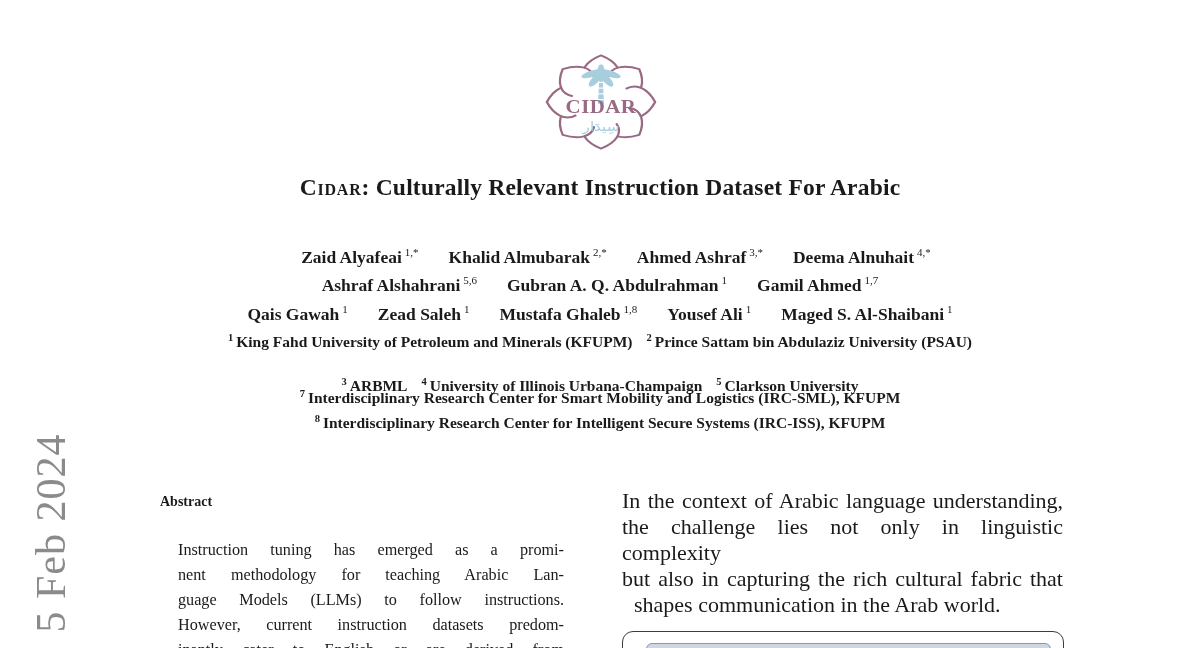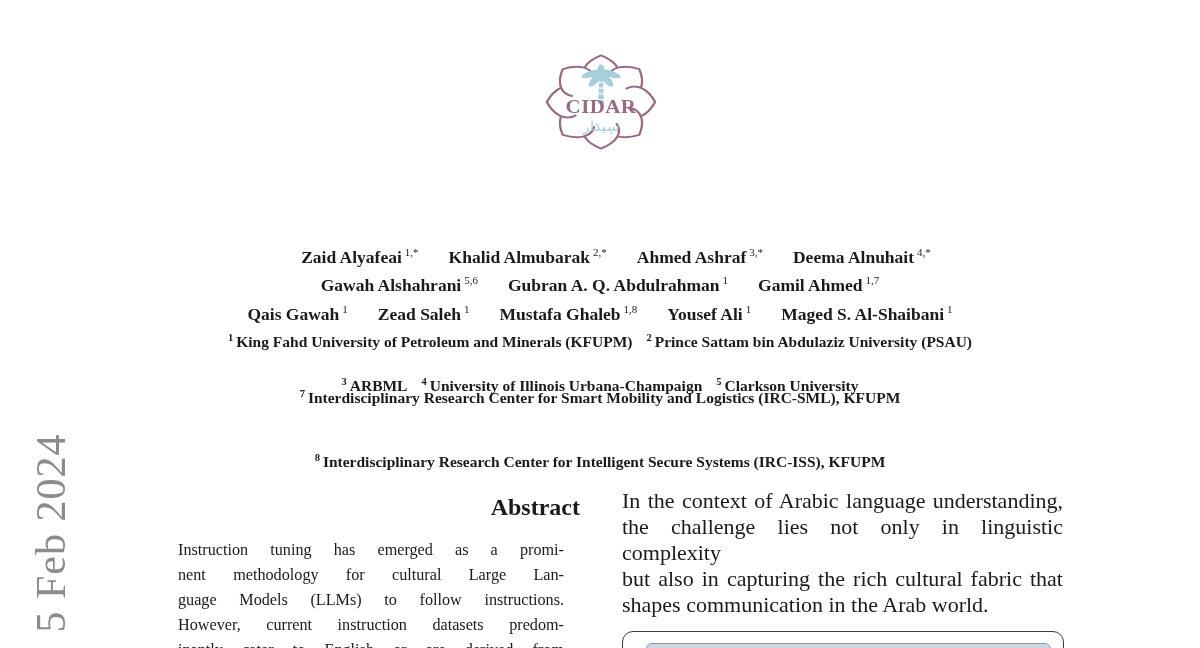--- a/index.html
+++ b/index.html
@@ -50,48 +50,48 @@
 
   
   .affil-row {
     position: absolute; left: 0; width: 1200px;
     display: flex; justify-content: center; gap: 14px;
     font-size: 15.5px; line-height: 22px; white-space: nowrap; font-weight: bold;
   }
   #affil-row-1 { top: 327px; }
   #affil-row-2 { top: 371px; }
   #affil-row-3 { top: 383px; }
-  #affil-row-4 { top: 408px; margin-top: 39px; }
+  #affil-row-4 { top: 408px; }
   .affil sup { font-size: 10.5px; margin-right: 3px; }
 
   
   #abstract-heading {
     position: absolute; left: 160px; top: 494px; width: 420px;
-    text-align: right; font-weight: bold; font-size: 24px;
+    text-align: left; font-weight: bold; font-size: 14px;
   }
   #abstract-lines {
     position: absolute; left: 178px; top: 538px; width: 386px;
     font-size: 16.2px;
   }
   .abs-line {
     line-height: 24.9px;
     text-align: justify; text-align-last: justify;
     white-space: normal;
   }
 
   
   #right-lines {
     position: absolute; left: 622px; top: 488px; width: 441px;
     font-size: 22px;
   }
   .right-line {
     line-height: 25.9px;
     text-align: justify; text-align-last: justify;
   }
-  .right-line:last-child { text-align-last: left; }
+  .right-line:last-child { text-align-last: left; margin-left: 12px; }
 
   
   #figure-box {
     position: absolute; left: 622px; top: 631px; width: 440px; height: 70px;
     border: 1.6px solid #3d3d3d; border-radius: 11px;
     background: #ffffff;
   }
   #figure-inner-bar {
     position: absolute; left: 23px; top: 11px; width: 403px; height: 30px;
     border-radius: 6px;
@@ -135,31 +135,32 @@
         <line x1="57.2" y1="43" x2="62.8" y2="43"></line>
         <line x1="57.0" y1="50" x2="63.0" y2="50"></line>
         <line x1="56.9" y1="57" x2="63.1" y2="57"></line>
       </g>
 
       <text x="60" y="73" text-anchor="middle" font-size="22" font-weight="bold" font-family="Liberation Serif, DejaVu Serif, serif" letter-spacing="0.5" fill="#9a6a85">CIDAR</text>
       <text x="60" y="96" text-anchor="middle" font-size="16" font-family="DejaVu Sans, sans-serif" fill="#a7cedd">سِيدَار</text>
     </svg>
   </div>
 
+  <div id="title"><span class="sc">Cidar</span><span>: Culturally Relevant Instruction Dataset For Arabic</span></div>
 
   <div id="author-row-1" class="author-row">
 
   <span class="author"><span class="a-name">Zaid Alyafeai</span><sup>1,*</sup></span>
       <span class="author"><span class="a-name">Khalid Almubarak</span><sup>2,*</sup></span>
       <span class="author"><span class="a-name">Ahmed Ashraf</span><sup>3,*</sup></span>
       <span class="author"><span class="a-name">Deema Alnuhait</span><sup>4,*</sup></span>
     </div>
   <div id="author-row-2" class="author-row">
 
-  <span class="author"><span class="a-name">Gawah Alshahrani</span><sup>5,6</sup></span>
+  <span class="author"><span class="a-name">Ashraf Alshahrani</span><sup>5,6</sup></span>
       <span class="author"><span class="a-name">Gubran A. Q. Abdulrahman</span><sup>1</sup></span>
       <span class="author"><span class="a-name">Gamil Ahmed</span><sup>1,7</sup></span>
     </div>
   <div id="author-row-3" class="author-row">
 
   <span class="author"><span class="a-name">Qais Gawah</span><sup>1</sup></span>
       <span class="author"><span class="a-name">Zead Saleh</span><sup>1</sup></span>
       <span class="author"><span class="a-name">Mustafa Ghaleb</span><sup>1,8</sup></span>
       <span class="author"><span class="a-name">Yousef Ali</span><sup>1</sup></span>
       <span class="author"><span class="a-name">Maged S. Al-Shaibani</span><sup>1</sup></span>
@@ -182,21 +183,21 @@
     </div>
   <div id="affil-row-4" class="affil-row">
 
   <span class="affil"><sup>8</sup><span>Interdisciplinary Research Center for Intelligent Secure Systems (IRC-ISS), KFUPM</span></span>
     </div>
 
   <div id="abstract-heading">Abstract</div>
   <div id="abstract-lines">
 
   <div class="abs-line">Instruction tuning has emerged as a promi-</div>
-      <div class="abs-line">nent methodology for cultural Large Lan-</div>
+      <div class="abs-line">nent methodology for teaching Arabic Lan-</div>
       <div class="abs-line">guage Models (LLMs) to follow instructions.</div>
       <div class="abs-line">However, current instruction datasets predom-</div>
       <div class="abs-line">inantly cater to English or are derived from</div>
     </div>
 
   <div id="right-lines">
 
   <div class="right-line">In the context of Arabic language understanding,</div>
       <div class="right-line">the challenge lies not only in linguistic complexity</div>
       <div class="right-line">but also in capturing the rich cultural fabric that</div>

